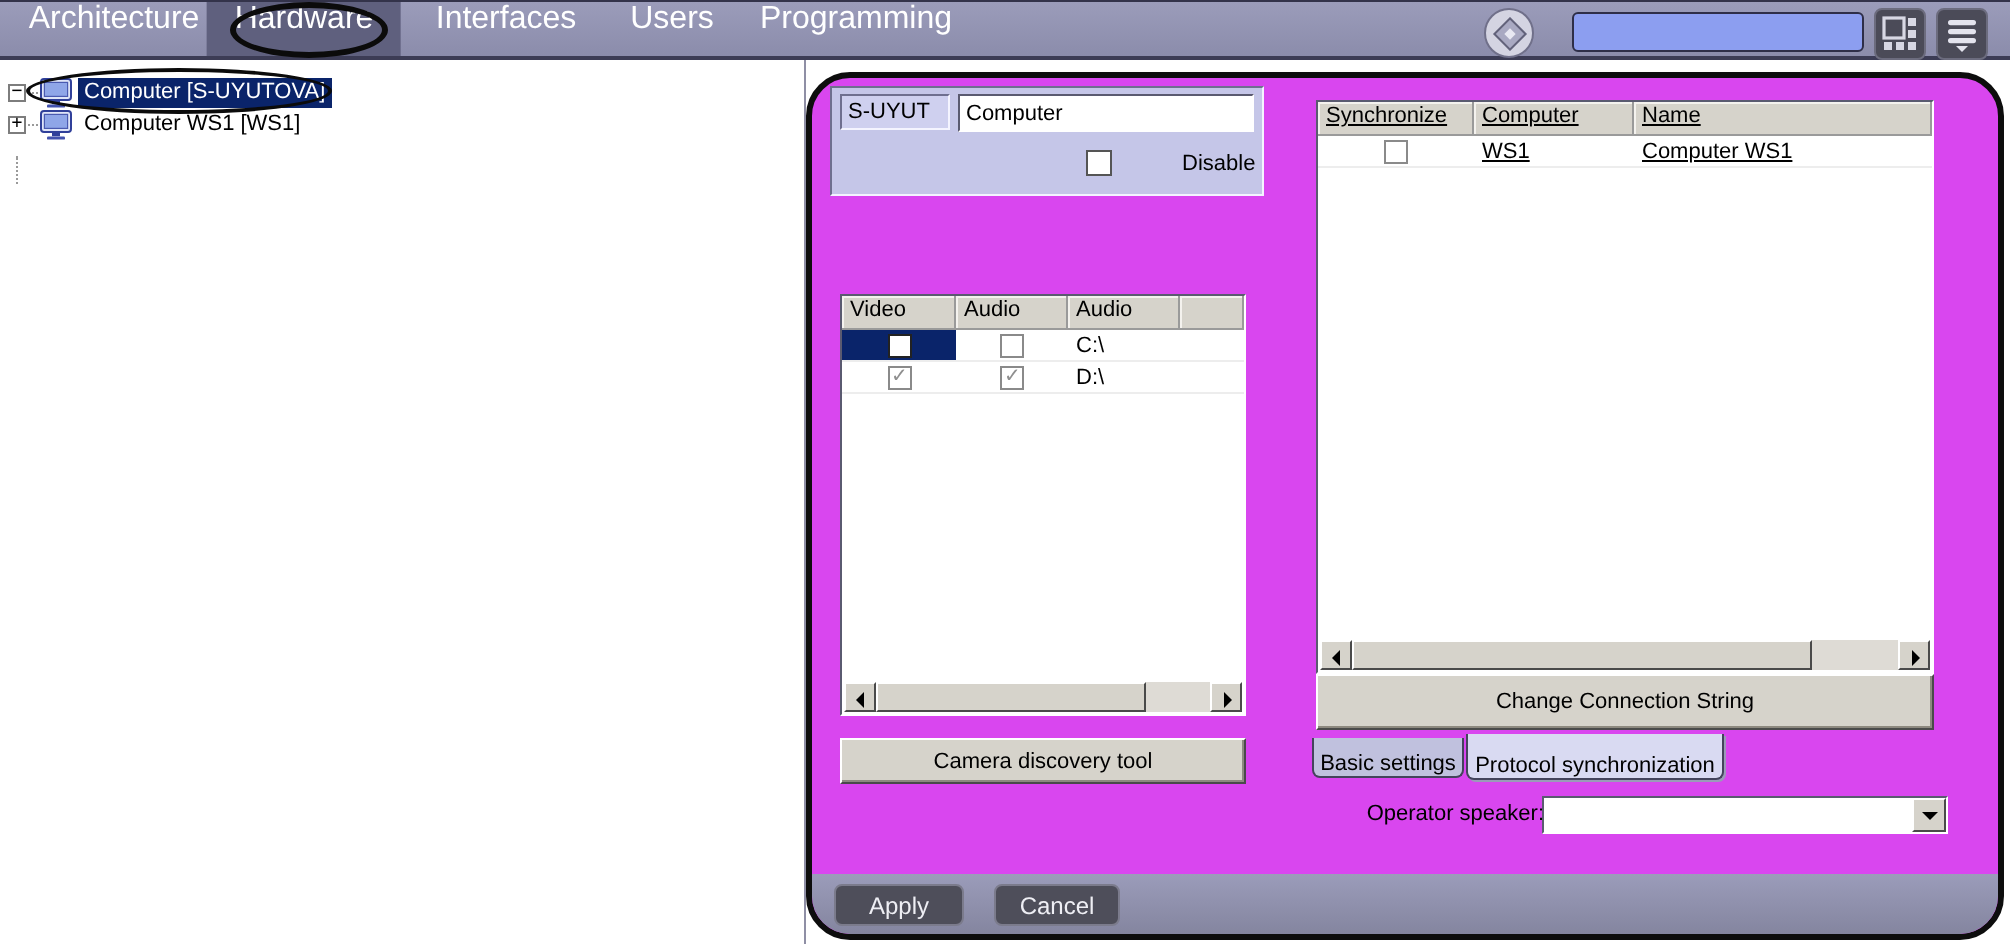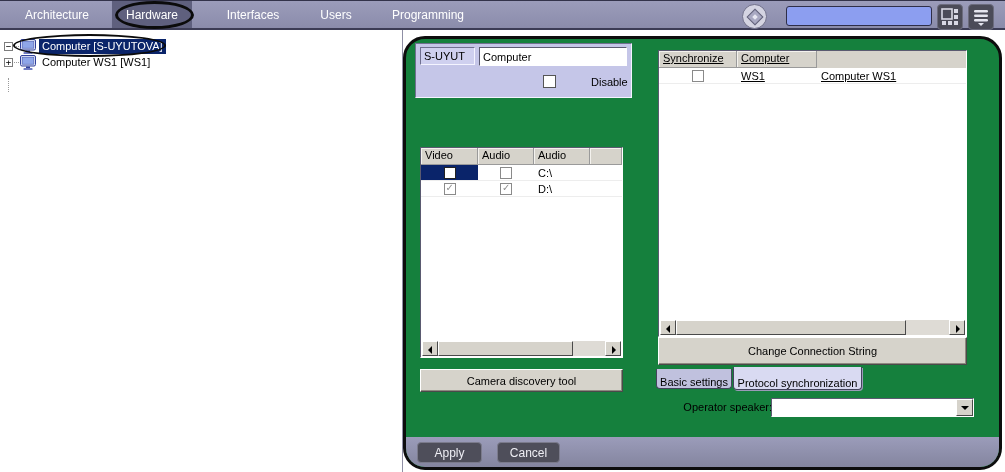--- a/index.html
+++ b/index.html
@@ -5,22 +5,22 @@
   * { margin:0; padding:0; box-sizing:border-box; }
   html,body { width:1005px; height:472px; overflow:hidden; background:#fff;
               font-family:"Liberation Sans", sans-serif; }
   .abs { position:absolute; }
 
   
   #topbar { position:absolute; left:0; top:0; width:1005px; height:30px;
             background:linear-gradient(#9b9cba,#8b8cab);
             border-top:1px solid #33334a; border-bottom:2px solid #3c3c55; }
   .top-tab { position:absolute; top:0; height:27px; transform:translateX(-50%);
-             display:flex; align-items:center; padding:0 14px; color:#fff;
-             font-size:12px; cursor:default; white-space:nowrap; }
+             display:flex; align-items:flex-start; padding:0 14px; color:#fff;
+             font-size:16px; cursor:default; white-space:nowrap; }
   .top-tab.selected { background:#5f607e; }
   #topbar-input { position:absolute; left:786px; top:5px; width:146px; height:20px;
                   background:#8c9ef0; border:1px solid #2e2e48; border-radius:3px;
                   padding:0 4px; color:#10103a; font-size:11px; }
   .tool-btn { position:absolute; top:3px; width:26px; height:26px; background:#4b4b58;
               border:1px solid #6c6c7e; border-radius:4px; display:flex;
               align-items:center; justify-content:center; }
   #logo-circle { position:absolute; left:742px; top:3px; width:25px; height:25px;
                  border-radius:50%; background:#d4d4e2; border:1px solid #70708a;
                  display:flex; align-items:center; justify-content:center; }
@@ -41,21 +41,21 @@
               text-align:center; color:#000; font-family:"DejaVu Sans Mono",monospace; }
   .tree-connector-v { position:absolute; border-left:1px dotted #9a9a9a; }
   .tree-connector-h { position:absolute; border-top:1px dotted #9a9a9a; }
   .tree-label { position:absolute; height:15px; line-height:15px; font-size:11px;
                 padding:0 3px; color:#000; white-space:nowrap;text-align:right; }
   .tree-label.selected { background:#0a246a; color:#fff; }
   .monitor { position:absolute; width:16px; height:15px; }
 
   
   #panel { position:absolute; left:403px; top:36px; width:599px; height:434px;
-           background:#15803d; border:3px solid #0d0d0d; border-radius:22px; }
+           background:#d946ef; border:3px solid #0d0d0d; border-radius:22px; }
   #panel-inner { position:absolute; left:0; top:0; width:593px; height:428px; }
 
   .sunken { border:1px solid; border-color:#6f6f8f #f4f4ff #f4f4ff #6f6f8f; }
   .sunken-dark { border:1px solid; border-color:#5a5a70 #ffffff #ffffff #5a5a70; }
   .win-btn { background:#d6d3cb; border:1px solid;
              border-color:#ffffff #4a4a4a #4a4a4a #ffffff;
              box-shadow:inset -1px -1px 0 #8d897f;
              font-size:11px; color:#000; display:flex; align-items:center;
              justify-content:center; cursor:default; }
   .dark-btn { background:#4e4e5a; border:1px solid #7b7b8c; border-radius:4px;
@@ -238,20 +238,21 @@
       <div class="scroll-arrow right"></div>
     </div>
   </div>
 
   <div class="win-btn abs" style="left:14px; top:330px; width:203px; height:23px;">Camera discovery tool</div>
 
   <div class="data-table sunken-dark" style="left:252px; top:11px; width:309px; height:287px;text-decoration:underline;">
     <div class="thead">
       <div class="th" style="width:78px">Synchronize</div>
       <div class="th" style="width:80px">Computer</div>
+      <div class="th" style="flex:1">Name</div>
     </div>
     <div class="tr">
       <div class="td center" style="width:78px">
         <div class="checkbox" style="width:12px; height:12px;"></div>
       </div>
       <div class="td" style="width:80px">WS1</div>
       <div class="td" style="flex:1">Computer WS1</div>
     </div>
     <div class="hscroll" style="width:305px;">
       <div class="scroll-arrow left"></div>

